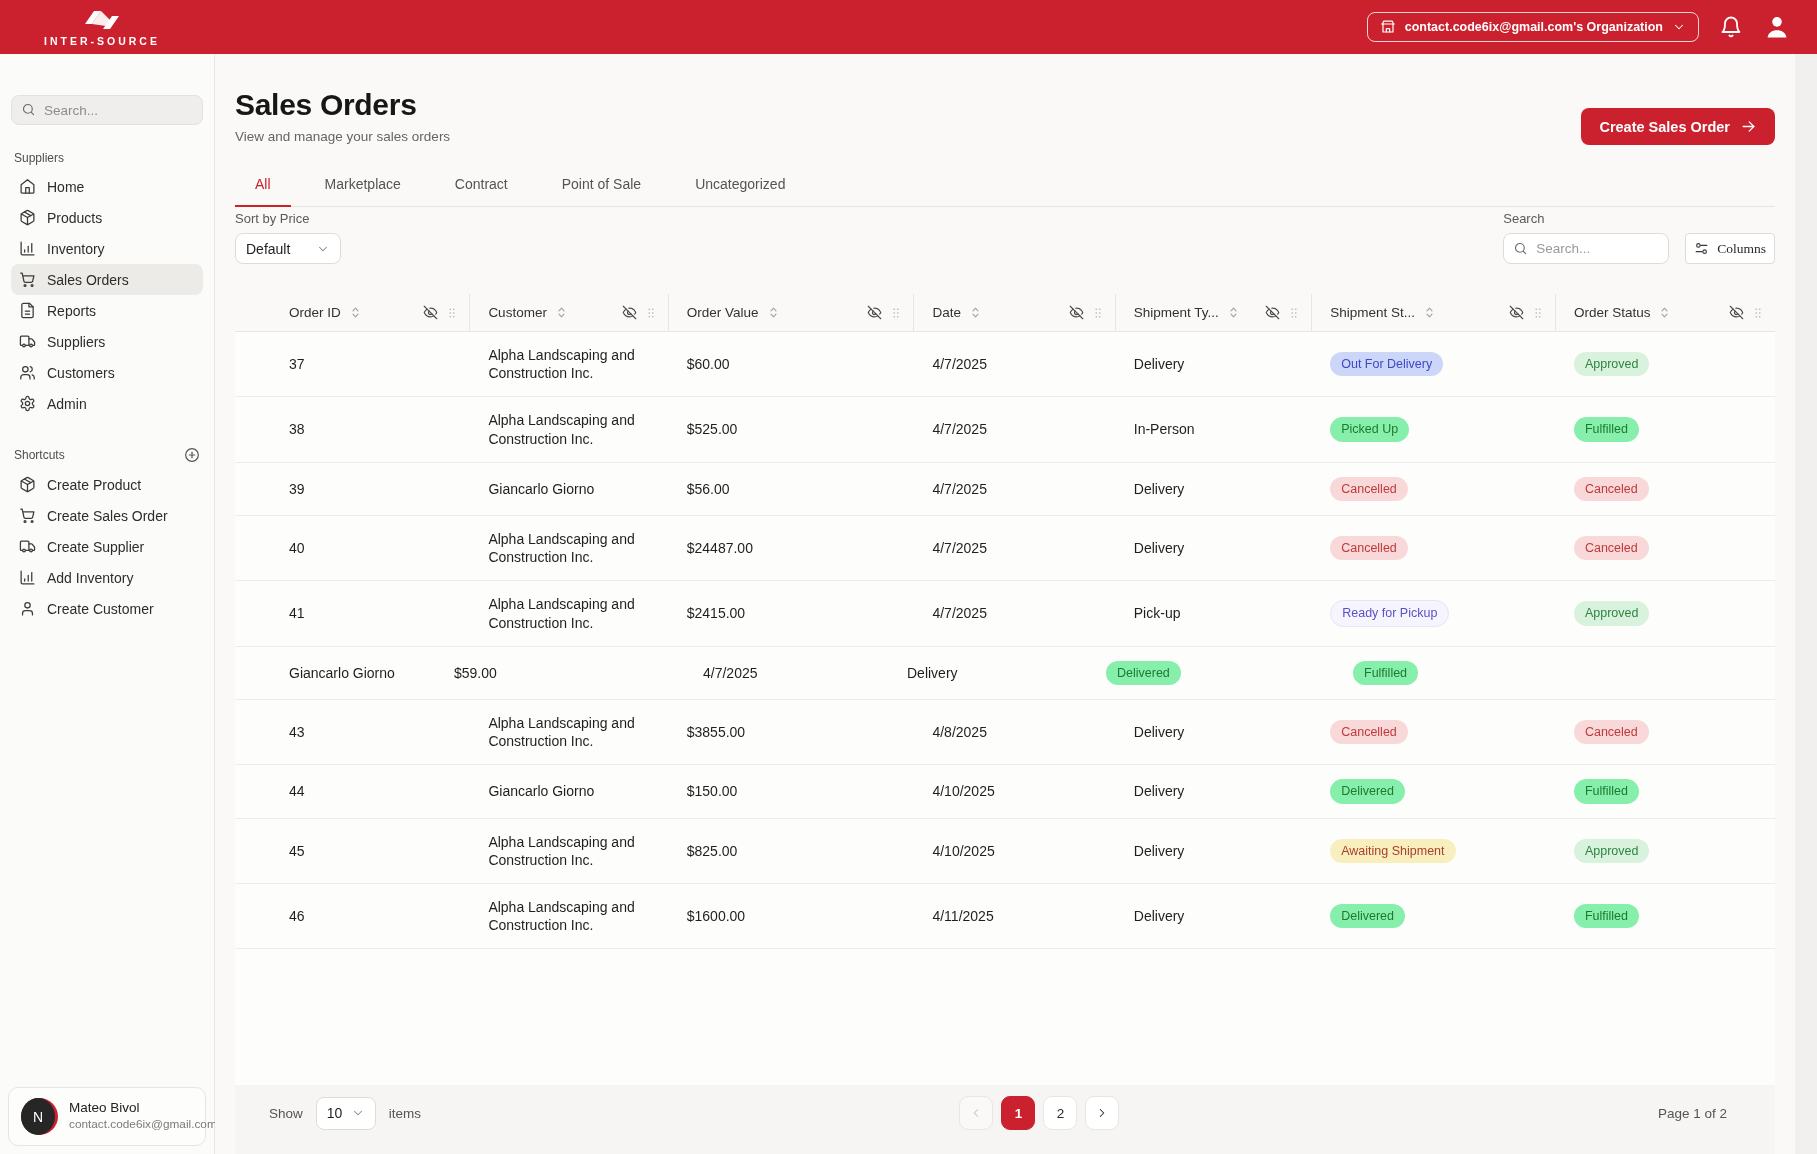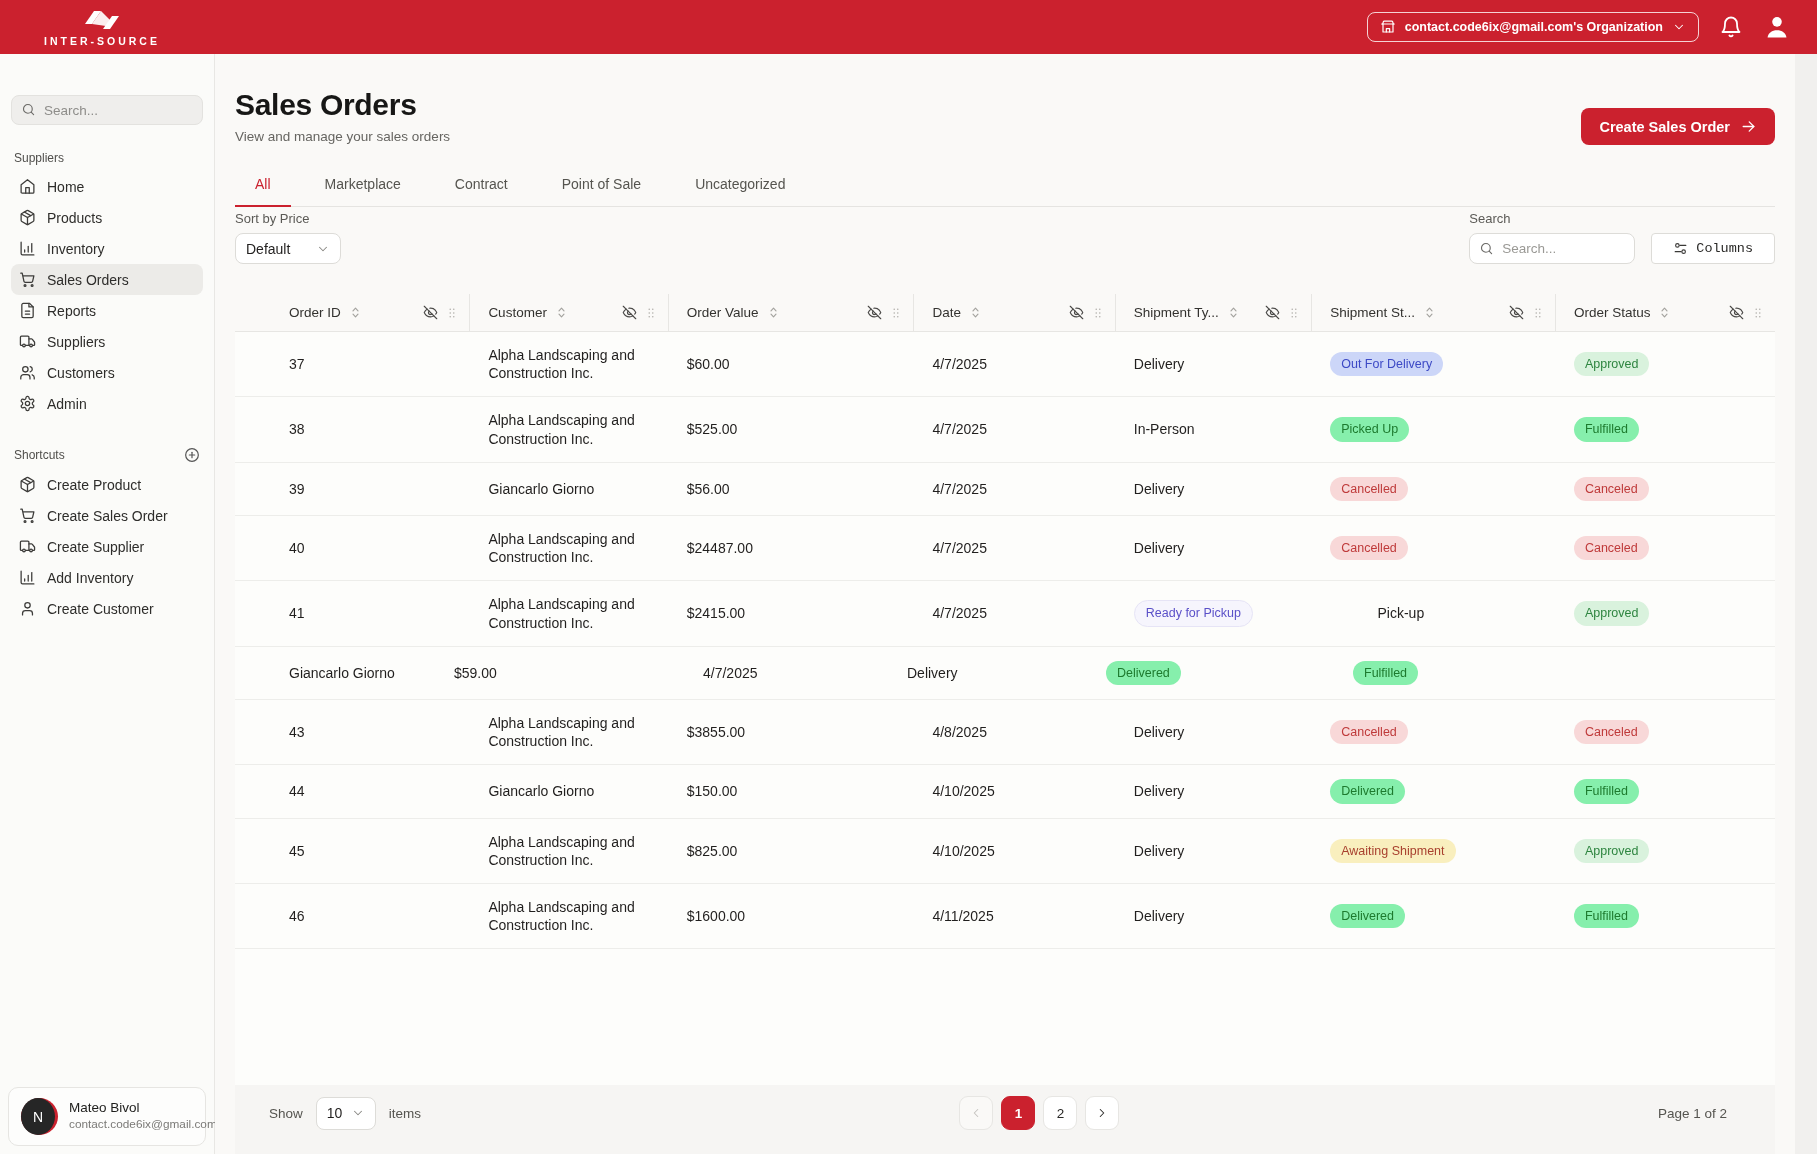--- a/index.html
+++ b/index.html
@@ -70,23 +70,23 @@
     background:#fff; border:1px solid #dddcd8; border-radius:8px; padding:0 10px; font-size:14px;
     color:#211f1e; cursor:pointer; }
   .select-box .icon { width:14px; height:14px; color:#8a8985; }
   .controls-right .row { display:flex; gap:16px; align-items:center; }
   .search-box { position:relative; }
   .search-box input { width:166px; height:31px; background:#fff; border:1px solid #dddcd8;
     border-radius:8px; padding:0 10px 0 32px; font-size:13.5px; color:#444; outline:none;
     font-family:"Liberation Sans",sans-serif; }
   .search-box input::placeholder { color:#9a9995; }
   .search-box .icon { position:absolute; left:10px; top:8px; width:15px; height:15px; color:#6b6a67; }
-  .columns-btn { display:flex; align-items:center; gap:8px; height:31px; padding:0 21px;
+  .columns-btn { display:flex; align-items:center; gap:8px; height:31px; padding:0 8px;
     background:#fff; border:1px solid #dddcd8; border-radius:4px; font-size:13.5px; color:#2a2927;
-    cursor:pointer; font-family:Liberation Mono, monospace; }
+    cursor:pointer; font-family:Liberation Serif, serif; }
   .columns-btn .icon { width:15px; height:15px; color:#3a3937; }
 
   
   .table { margin-top:30px; }
   .thead { display:flex; height:38px; border-bottom:1px solid #e7e6e3; }
   .th { display:flex; align-items:center; gap:7px; padding:0 10px 0 18px; font-size:13.5px;
     color:#33322f; border-right:1px solid #e7e6e3; }
   .th:first-child { padding-left:54px; }
   .th:last-child { border-right:none; }
   .th-label { white-space:nowrap; }
@@ -654,23 +654,23 @@
      <div class="td" style="width:247px">
        <span class="badge b-red">Cancelled</span></div>
      <div class="td" style="width:222px">
        <span class="badge b-red">Canceled</span></div>
    </div>
         <div class="tr">
      <div class="td" style="width:238px">41</div>
      <div class="td" style="width:201px">Alpha Landscaping and Construction Inc.</div>
      <div class="td" style="width:249px">$2415.00</div>
      <div class="td" style="width:204px">4/7/2025</div>
+     <div class="td" style="width:199px">Pick-up</div>
      <div class="td" style="width:247px">
        <span class="badge b-purple">Ready for Pickup</span></div>
-     <div class="td" style="width:199px">Pick-up</div>
      <div class="td" style="width:222px">
        <span class="badge b-greensoft">Approved</span></div>
    </div>
         <div class="tr">
      <div class="td" style="width:201px">Giancarlo Giorno</div>
      <div class="td" style="width:249px">$59.00</div>
      <div class="td" style="width:204px">4/7/2025</div>
      <div class="td" style="width:199px">Delivery</div>
      <div class="td" style="width:247px">
        <span class="badge b-green">Delivered</span></div>

